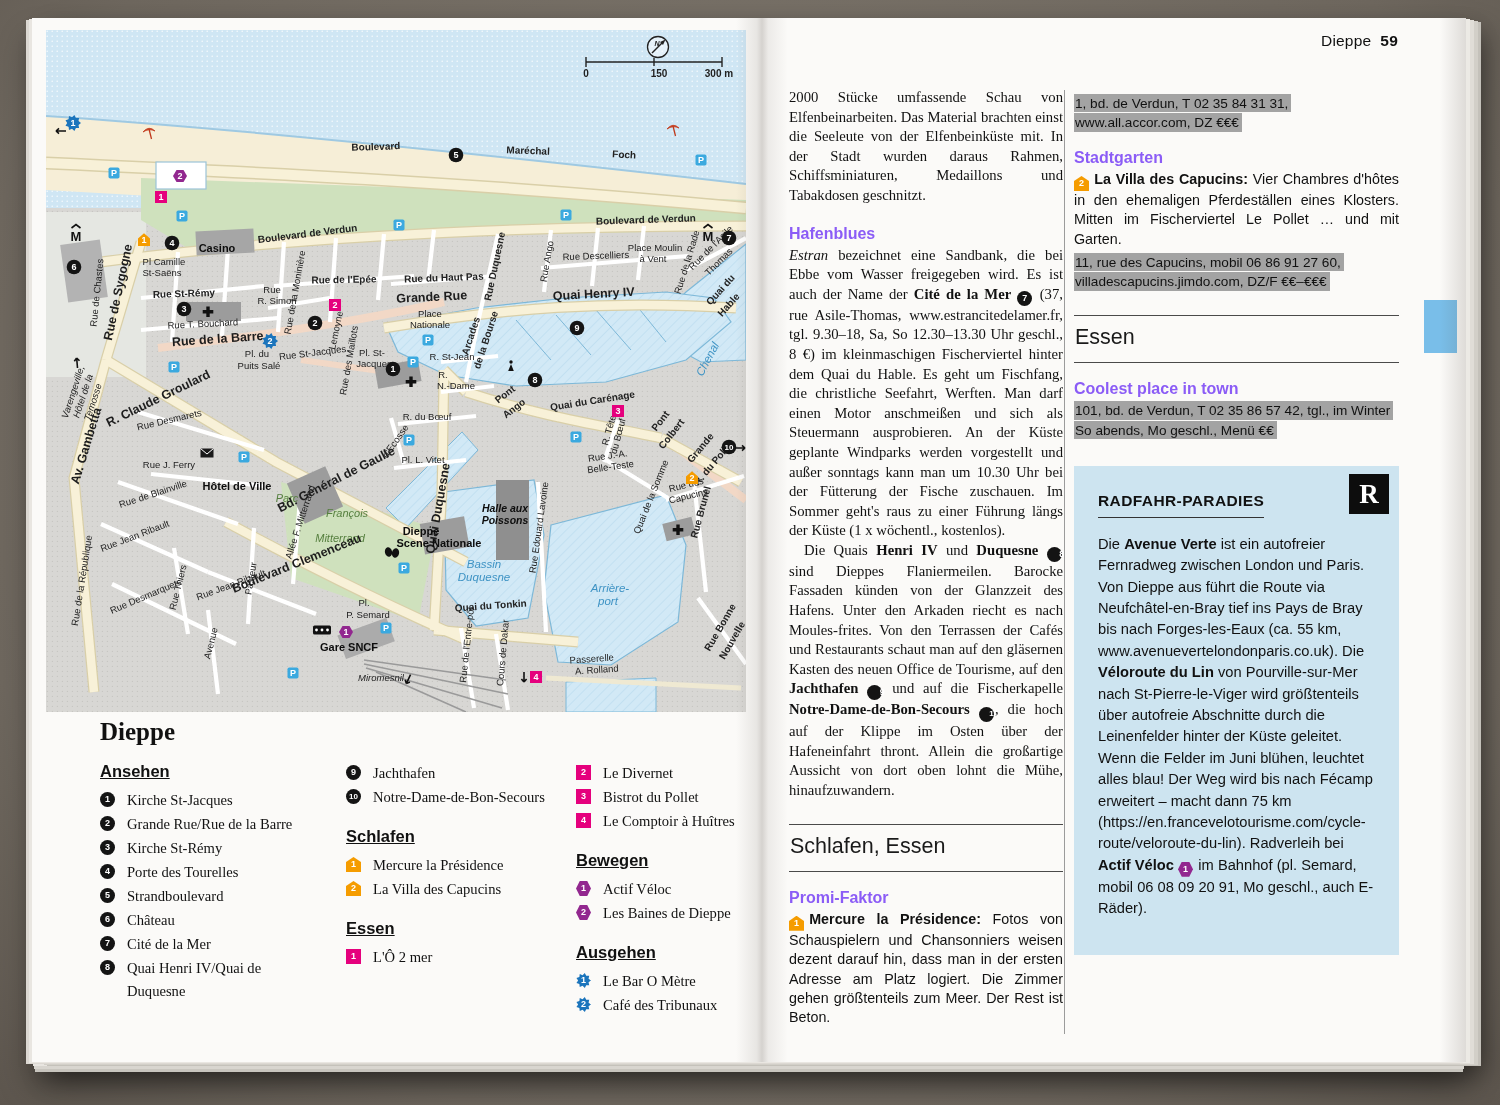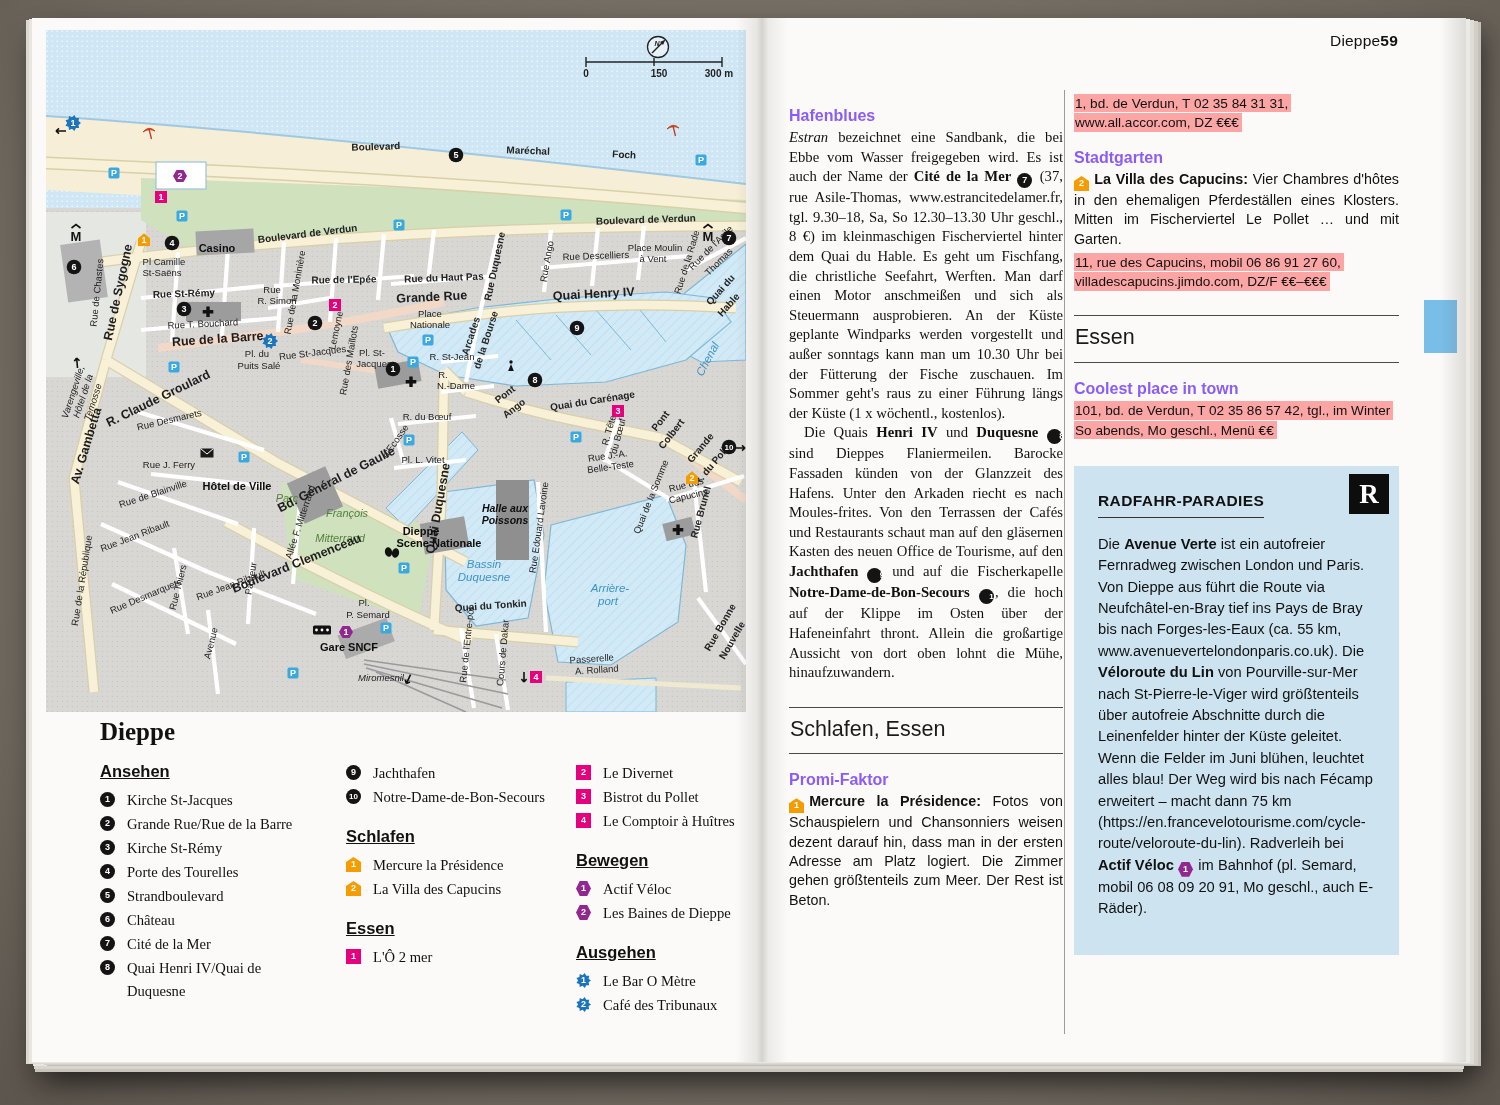--- a/index.html
+++ b/index.html
@@ -52,36 +52,36 @@
   .mk.n10{font-size:8px;}
   .mk-sight{background:#141414;border-radius:50%;}
   .mk-hotel{background:#F59C00;clip-path:polygon(0 34%,50% 0,100% 34%,100% 100%,0 100%);}
   .mk-food{background:#E5007D;}
   .mk-move{background:#92278F;clip-path:polygon(25% 0,75% 0,100% 50%,75% 100%,25% 100%,0 50%);}
   .mk-out{background:#1C75BC;clip-path:polygon(100% 50%,83.8% 62.3%,88.3% 82.1%,68% 81.2%,58.7% 99.2%,43.8% 85.5%,25% 93.3%,22.4% 73.1%,3% 67.1%,14% 50%,3% 32.9%,22.4% 26.9%,25% 6.7%,43.8% 14.5%,58.7% 0.8%,68% 18.8%,88.3% 17.9%,83.8% 37.7%);}
 
   
   .pr-header{position:absolute;left:1010px;top:14px;width:356px;text-align:right;
              font:400 15.5px "Liberation Sans",sans-serif;color:#111;letter-spacing:.2px;}
-  .pr-header b{font-weight:700;text-align:right;}
+  .pr-header b{margin-left:9px;font-weight:700;text-align:right;}
   .col{position:absolute;color:#111;}
   .col1{left:757px;top:70px;width:274px;}
   .col2{left:1042px;top:72px;width:325px;}
   .vrule{position:absolute;left:1032px;top:72px;width:1px;height:944px;background:#9b9b9b;}
   .serif-p{font:14.7px/19.6px "Liberation Serif",serif;text-align:justify;margin:0;}
   .serif-p.indent{text-indent:15px;}
   .h-blue{font:700 16px "Liberation Sans",sans-serif;color:#8b5cf6;margin:17px 0 3px 0;}
   .h-blue.first{margin-top:19px;}
   .section-head{font:400 21.5px/1 "Liberation Sans",sans-serif;color:#1a1a1a;
                 border-top:1.3px solid #4a4a4a;border-bottom:1.3px solid #4a4a4a;
                 padding:11px 0 13px 1px;margin:24px 0 2px 0;}
   .sans-entry{font:14.3px/19.4px "Liberation Sans",sans-serif;text-align:justify;margin:2px 0 0 0;}
   .sans-entry .mk{margin-right:4px;}
   .addr{font:13.6px/19.5px "Liberation Sans",sans-serif;margin:3px 0 0 0;}
-  .addr span{background:#fca5a5;padding:1.5px 3px 2px 1px;-webkit-box-decoration-break:clone;box-decoration-break:clone;}
+  .addr span{background:#a3a3a3;padding:1.5px 3px 2px 1px;-webkit-box-decoration-break:clone;box-decoration-break:clone;}
   .rich b{font-weight:700;} .rich i{font-style:italic;}
 
   .infobox{position:relative;margin-top:26px;background:#cde4f0;padding:20px 22px 24px 24px;min-height:445px;}
   .infobox .badge{position:absolute;top:8px;right:10px;width:40px;height:40px;background:#0d0d0d;
                   color:#fff;font:700 27px/40px "Liberation Serif",serif;text-align:center;}
   .infobox h4{display:inline-block;font:700 15.5px "Liberation Sans",sans-serif;letter-spacing:.4px;
               margin:6px 0 16px 0;padding-bottom:7px;border-bottom:1.4px solid #333;}
   .infobox .body{font:14.7px/21.4px "Liberation Sans",sans-serif;text-align:left;}
   .blue-tab{position:absolute;left:1392px;top:282px;width:33px;height:53px;background:#79BEE9;}
 </style>
@@ -638,20 +638,21 @@
         </div>
   </div>
 
   <div class="pr-header">
     <span>Dieppe</span><b>59</b>
   </div>
   <div class="vrule"></div>
   <div class="blue-tab"></div>
 
   <div class="col col1">
+    <p class="serif-p">2000 Stücke umfassende Schau von Elfenbeinarbeiten. Das Material brachten einst die Seeleute von der Elfenbeinküste mit. In der Stadt wurden daraus Rahmen, Schiffsminiaturen, Medaillons und Tabakdosen geschnitzt.</p>
     <h3 class="h-blue first">Hafenblues</h3>
     <p class="serif-p rich"><i>Estran</i><span> bezeichnet eine Sandbank, die bei Ebbe vom Wasser freigegeben wird. Es ist auch der Name der </span><b>Cité de la Mer</b><span> </span><span class="mk mk-sight">7</span> <span> (37, rue Asile-Thomas, www.estrancitedelamer.fr, tgl. 9.30–18, Sa, So 12.30–13.30 Uhr geschl., 8 €) im kleinmaschigen Fischerviertel hinter dem Quai du Hable. Es geht um Fischfang, die christliche Seefahrt, Werften. Man darf einen Motor anschmeißen und sich als Steuermann ausprobieren. An der Küste geplante Windparks werden vorgestellt und außer sonntags kann man um 10.30 Uhr bei der Fütterung der Fische zuschauen. Im Sommer geht's raus zu einer Führung längs der Küste (1 x wöchentl., kostenlos).</span></p>
     <p class="serif-p rich indent"><span>Die Quais </span><b>Henri IV</b><span> und </span><b>Duquesne</b><span> </span><span class="mk mk-sight">8</span> <span> sind Dieppes Flaniermeilen. Barocke Fassaden künden von der Glanzzeit des Hafens. Unter den Arkaden riecht es nach Moules-frites. Von den Terrassen der Cafés und Restaurants schaut man auf den gläsernen Kasten des neuen Office de Tourisme, auf den </span><b>Jachthafen</b><span> </span><span class="mk mk-sight">9</span> <span> und auf die Fischerkapelle </span><b>Notre-Dame-de-Bon-Secours</b><span> </span><span class="mk mk-sight n10">10</span> <span>, die hoch auf der Klippe im Osten über der Hafeneinfahrt thront. Allein die großartige Aussicht von dort oben lohnt die Mühe, hinaufzuwandern.</span></p>
     <div class="section-head">Schlafen, Essen</div>
     <h3 class="h-blue">Promi-Faktor</h3>
     <p class="sans-entry rich"><span class="mk mk-hotel">1</span> <b>Mercure la Présidence:</b><span> Fotos von Schauspielern und Chansonniers weisen dezent darauf hin, dass man in der ersten Adresse am Platz logiert. Die Zimmer gehen größtenteils zum Meer. Der Rest ist Beton.</span></p>
   </div>
 
   <div class="col col2">
     <p class="addr"><span>1, bd. de Verdun, T 02 35 84 31 31, www.all.accor.com, DZ €€€</span></p>

